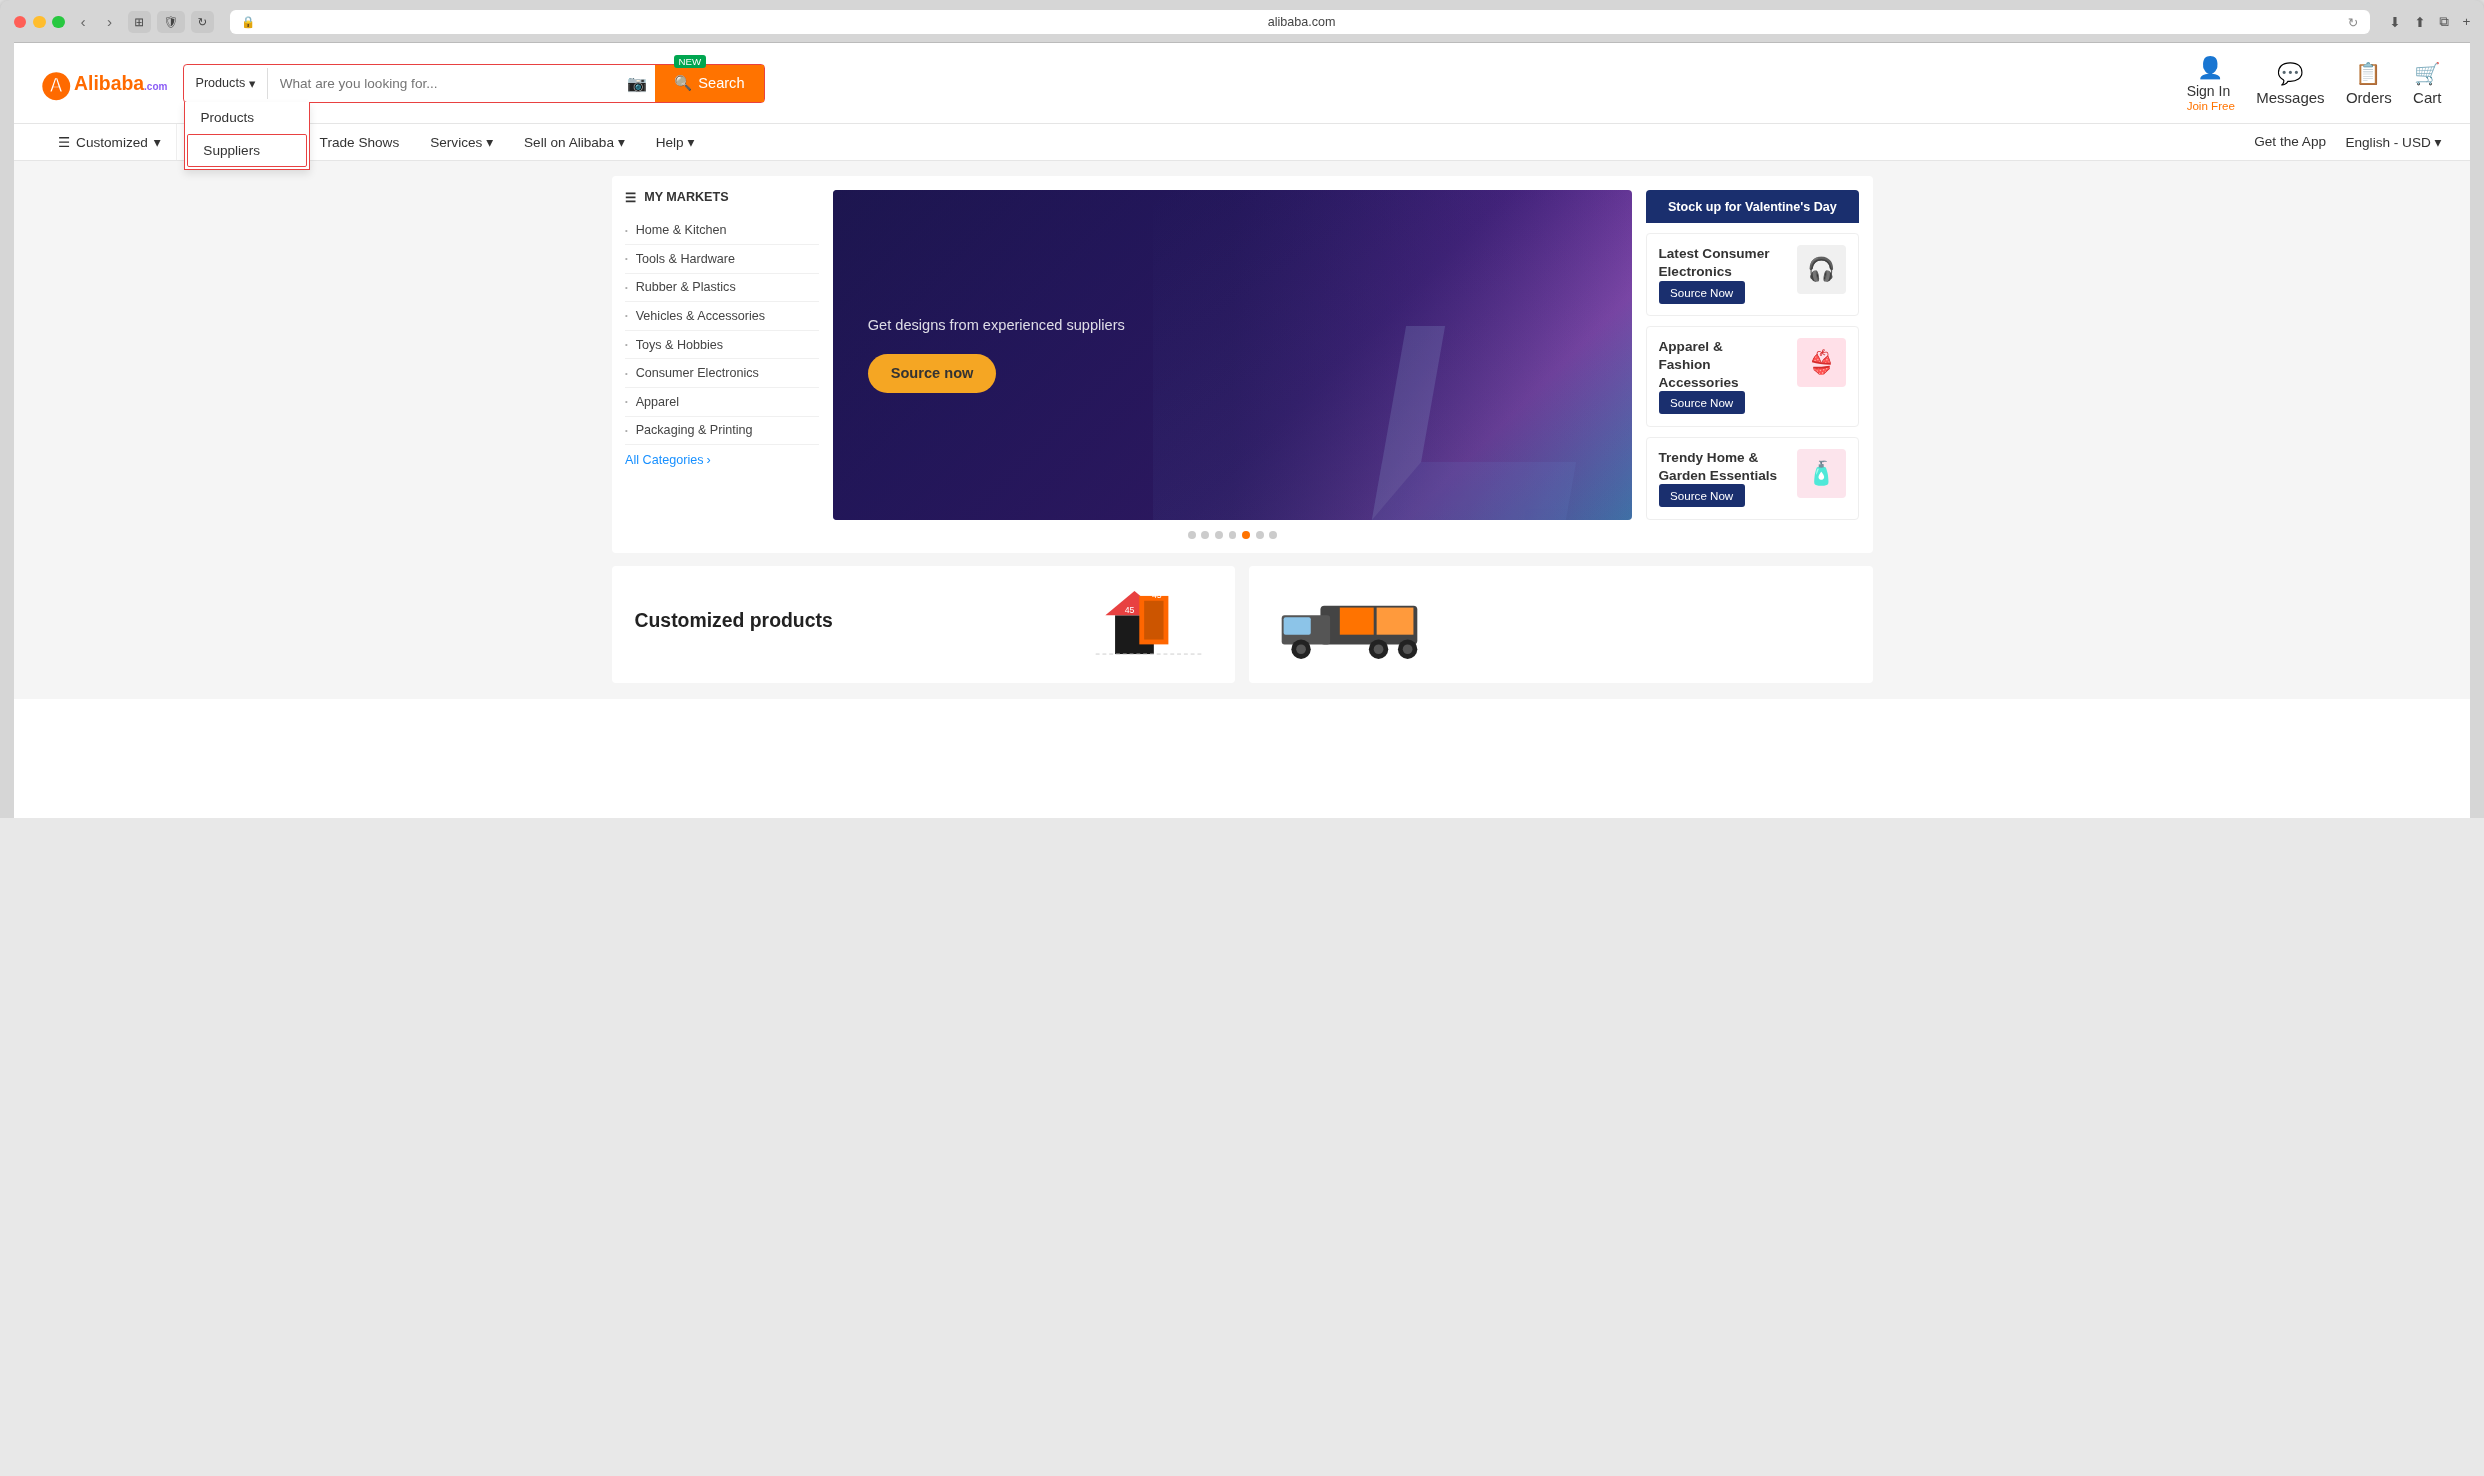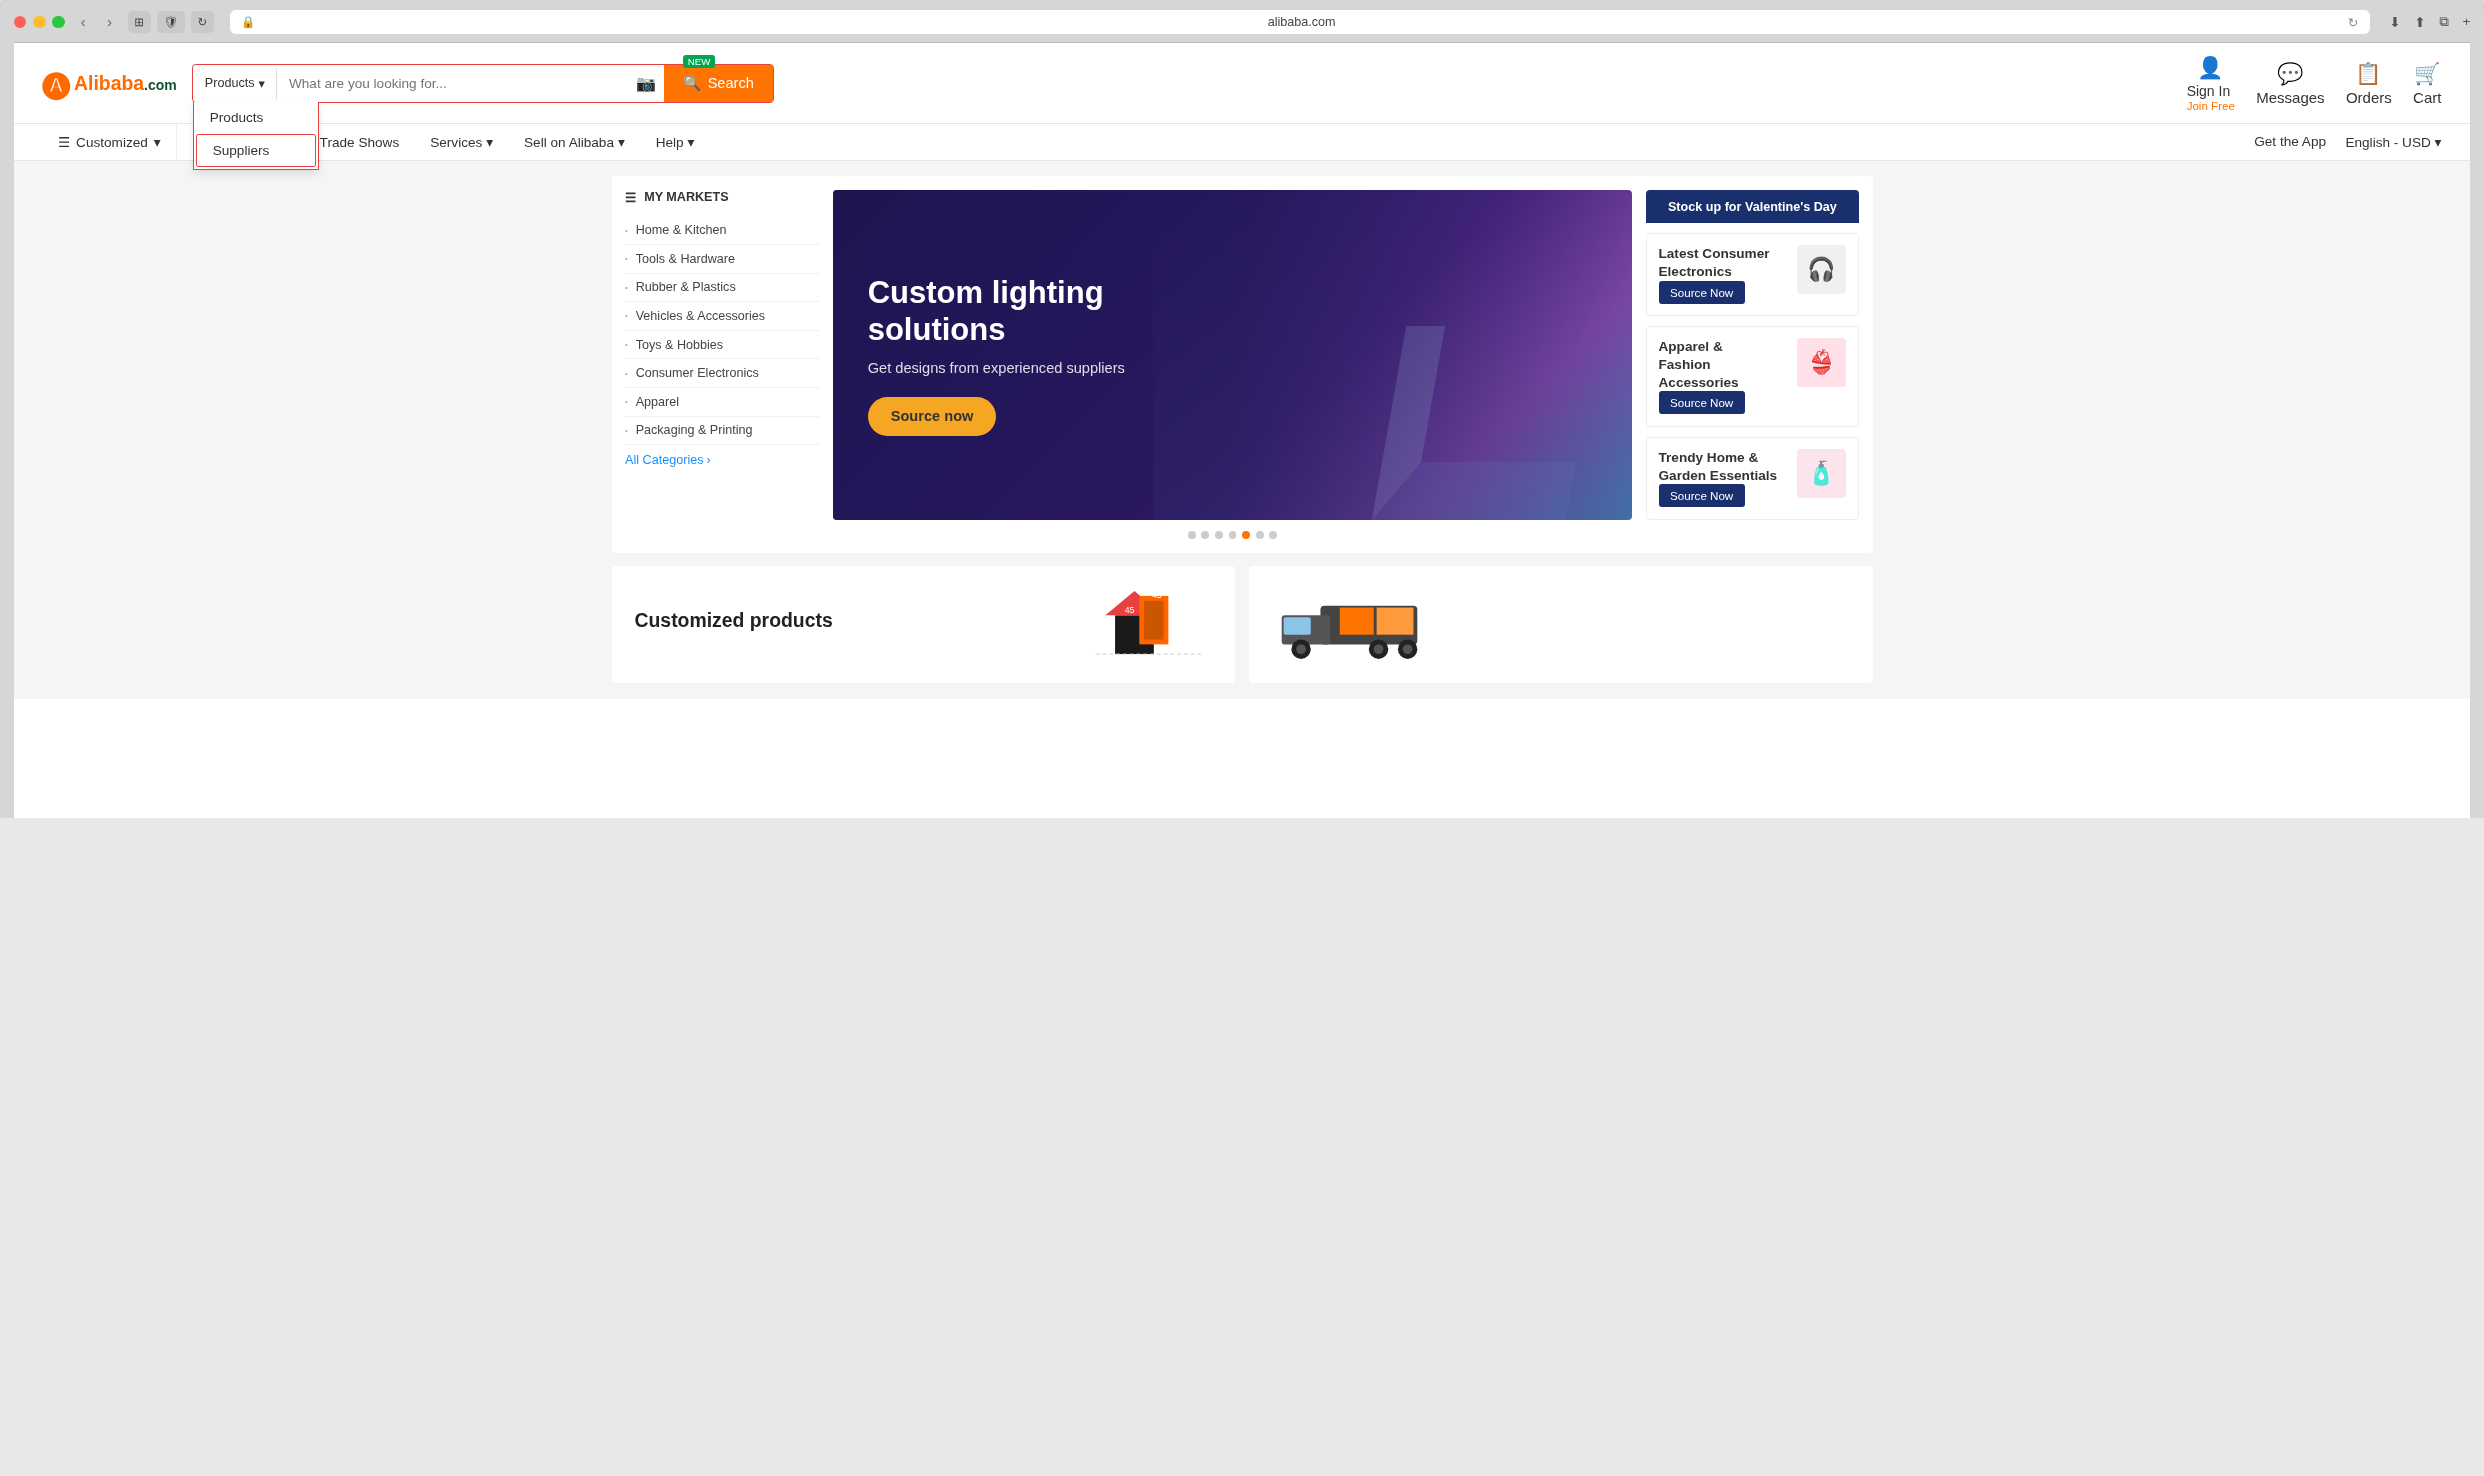--- a/index.html
+++ b/index.html
@@ -62,21 +62,21 @@
     }
     .logo {
       display: flex;
       align-items: center;
       gap: 3.9px;
       text-decoration: none;
       flex-shrink: 0;
     }
     .logo-icon { color: #ff6a00; font-size: 27px; font-weight: bold; }
     .logo-text { font-size: 19.4px; font-weight: bold; color: #333; }
-    .logo-com { font-size: 14px; color: #14532d; }
+    .logo-com { font-size: 10px; color: #8b5cf6; }
 
     
     .search-container {
       display: flex;
       align-items: center;
       border: 1.9px solid #e84141;
       border-radius: 3.9px;
       flex: 1;
       max-width: 582px;
       position: relative;
@@ -547,21 +547,20 @@
           </div>
         </div>
 
         <div class="banner-section">
           <div class="main-banner">
             <div class="banner-overlay"></div>
 
             <div style="position:absolute;bottom:0;right:0;width:60%;height:100%;opacity:0.4;background:linear-gradient(to top left, rgba(100,150,220,0.3), transparent);"></div>
             <div style="position:absolute;bottom:0;right:49px;width:194px;height:194px;border-left:39px solid rgba(150,180,220,0.2);border-bottom:58px solid rgba(100,130,200,0.15);transform:skewX(-10deg)"></div>
             <div class="banner-content">
-              <h2 class="banner-title">Custom lighting solutions</h2>
               <p class="banner-subtitle">Get designs from experienced suppliers</p>
               <button class="banner-cta">Source now</button>
             </div>
           </div>
           <div class="banner-dots">
             <div class="dot"></div>
             <div class="dot"></div>
             <div class="dot"></div>
             <div class="dot"></div>
             <div class="dot active"></div>

